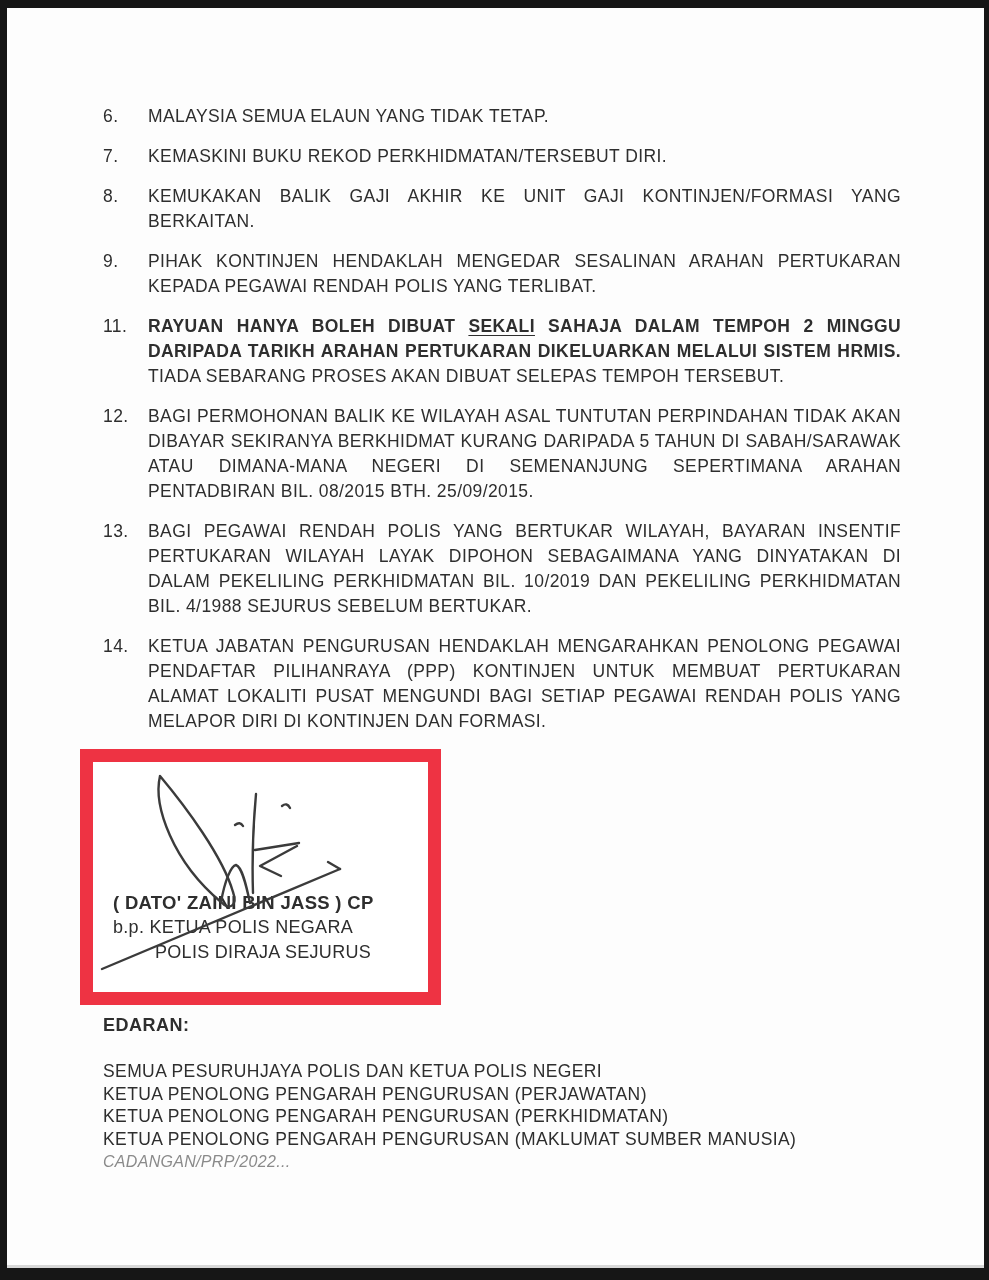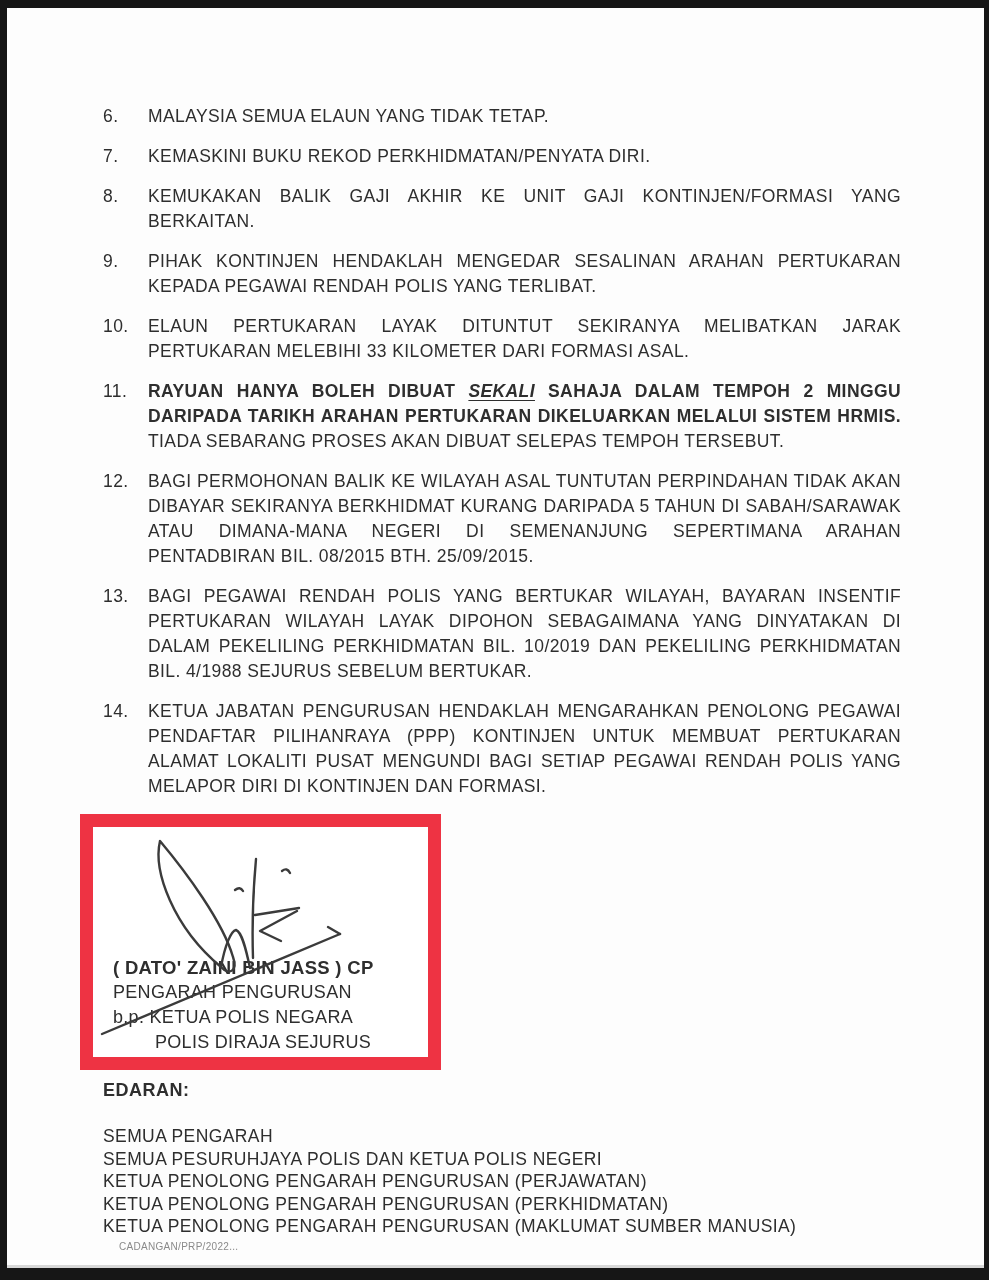--- a/index.html
+++ b/index.html
@@ -28,21 +28,21 @@
     line-height: 25px;
     letter-spacing: 0.4px;
   }
   .item .num { width: 45px; flex: none; }
   .item .text {
     flex: 1;
     text-align: justify;
     text-align-last: left;
   }
   .bold { font-weight: bold; }
-  .uline { text-decoration: underline; text-underline-offset: 3px; font-style: italic; }
+  .uline { text-decoration: underline; text-underline-offset: 3px; }
 
   .sig-box {
     position: relative;
     width: 361px;
     height: 256px;
     border: 13px solid #ee3343;
     margin: 6px 0 10px -23px;
     background: #fff;
   }
   .sig-scribble {
@@ -70,56 +70,52 @@
     letter-spacing: 0.5px;
     margin-bottom: 24px;
   }
   .dist-line {
     font-size: 17.5px;
     line-height: 22.5px;
     letter-spacing: 0.4px;
   }
   .doc-ref {
     margin-top: 3px;
-    margin-left: 16px;
-    font-size: 10px;
+    font-size: 16px;
+    font-style: italic;
     color: #8a8a8a;
     letter-spacing: 0.3px;
   }
 </style>
 </head>
 <body>
 
 <div class="paper">
   <div class="content">
 
     <div class="item">
       <span class="num">6.</span>
       <p class="text">MALAYSIA SEMUA ELAUN YANG TIDAK TETAP.</p>
     </div>
 
     <div class="item">
       <span class="num">7.</span>
-      <p class="text">KEMASKINI BUKU REKOD PERKHIDMATAN/PENYATA DIRI.</p>
+      <p class="text">KEMASKINI BUKU REKOD PERKHIDMATAN/TERSEBUT DIRI.</p>
     </div>
 
     <div class="item">
       <span class="num">8.</span>
       <p class="text">KEMUKAKAN BALIK GAJI AKHIR KE UNIT GAJI KONTINJEN/FORMASI YANG BERKAITAN.</p>
     </div>
 
     <div class="item">
       <span class="num">9.</span>
       <p class="text">PIHAK KONTINJEN HENDAKLAH MENGEDAR SESALINAN ARAHAN PERTUKARAN KEPADA PEGAWAI RENDAH POLIS YANG TERLIBAT.</p>
     </div>
 
-    <div class="item">
-      <span class="num">10.</span>
-      <p class="text">ELAUN PERTUKARAN LAYAK DITUNTUT SEKIRANYA MELIBATKAN JARAK PERTUKARAN MELEBIHI 33 KILOMETER DARI FORMASI ASAL.</p>
-    </div>
 
     <div class="item">
       <span class="num">11.</span>
       <p class="text"><span class="bold">RAYUAN HANYA BOLEH DIBUAT </span><span class="bold uline">SEKALI</span><span class="bold"> SAHAJA DALAM TEMPOH 2 MINGGU DARIPADA TARIKH ARAHAN PERTUKARAN DIKELUARKAN MELALUI SISTEM HRMIS.</span><span> TIADA SEBARANG PROSES AKAN DIBUAT SELEPAS TEMPOH TERSEBUT.</span></p>
     </div>
 
     <div class="item">
       <span class="num">12.</span>
       <p class="text">BAGI PERMOHONAN BALIK KE WILAYAH ASAL TUNTUTAN PERPINDAHAN TIDAK AKAN DIBAYAR SEKIRANYA BERKHIDMAT KURANG DARIPADA 5 TAHUN DI SABAH/SARAWAK ATAU DIMANA-MANA NEGERI DI SEMENANJUNG SEPERTIMANA ARAHAN PENTADBIRAN BIL. 08/2015 BTH. 25/09/2015.</p>
     </div>
@@ -147,30 +143,28 @@
         <path d="M204,84 L167,104 L188,114"></path>
 
         <path d="M142,63 q5,-4 8,1"></path>
         <path d="M189,44 q5,-4 8,2"></path>
 
         <path d="M9,207 L247,107"></path>
         <path d="M247,107 L235,100"></path>
       </svg>
       <div class="sig-text">
         <div class="sig-name">( DATO' ZAINI BIN JASS ) CP</div>
-        <div>PENGARAH PENGURUSAN</div>
         <div>b.p. KETUA POLIS NEGARA</div>
         <div class="sig-indent">POLIS DIRAJA SEJURUS</div>
       </div>
     </div>
 
     <div class="edaran-heading">EDARAN:</div>
 
     <div>
-      <div class="dist-line">SEMUA PENGARAH</div>
       <div class="dist-line">SEMUA PESURUHJAYA POLIS DAN KETUA POLIS NEGERI</div>
       <div class="dist-line">KETUA PENOLONG PENGARAH PENGURUSAN (PERJAWATAN)</div>
       <div class="dist-line">KETUA PENOLONG PENGARAH PENGURUSAN (PERKHIDMATAN)</div>
       <div class="dist-line">KETUA PENOLONG PENGARAH PENGURUSAN (MAKLUMAT SUMBER MANUSIA)</div>
     </div>
 
     <div class="doc-ref">CADANGAN/PRP/2022...</div>
 
   </div>
 </div>

